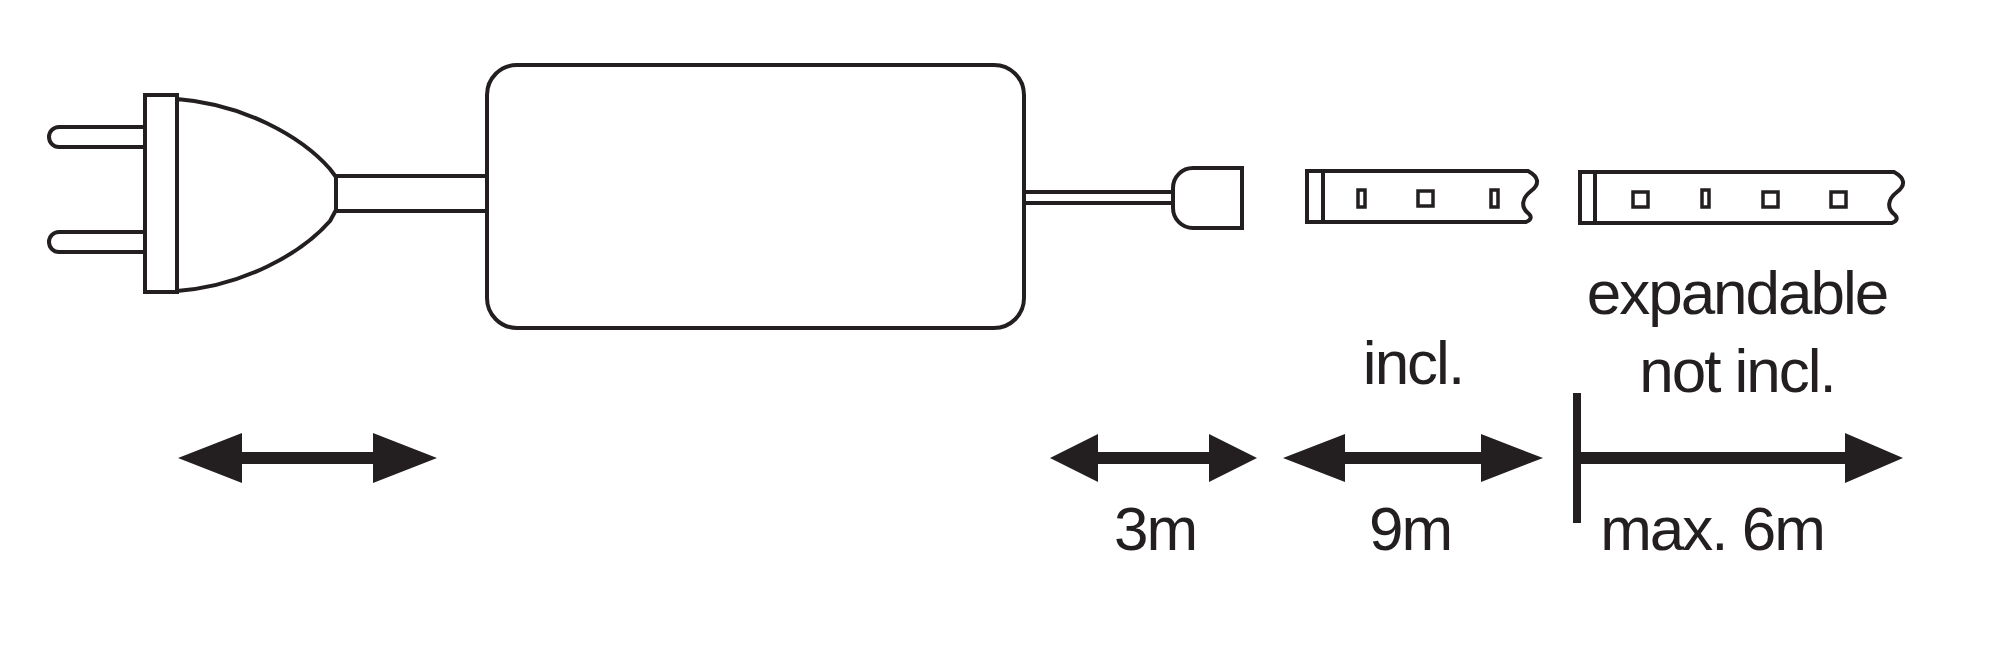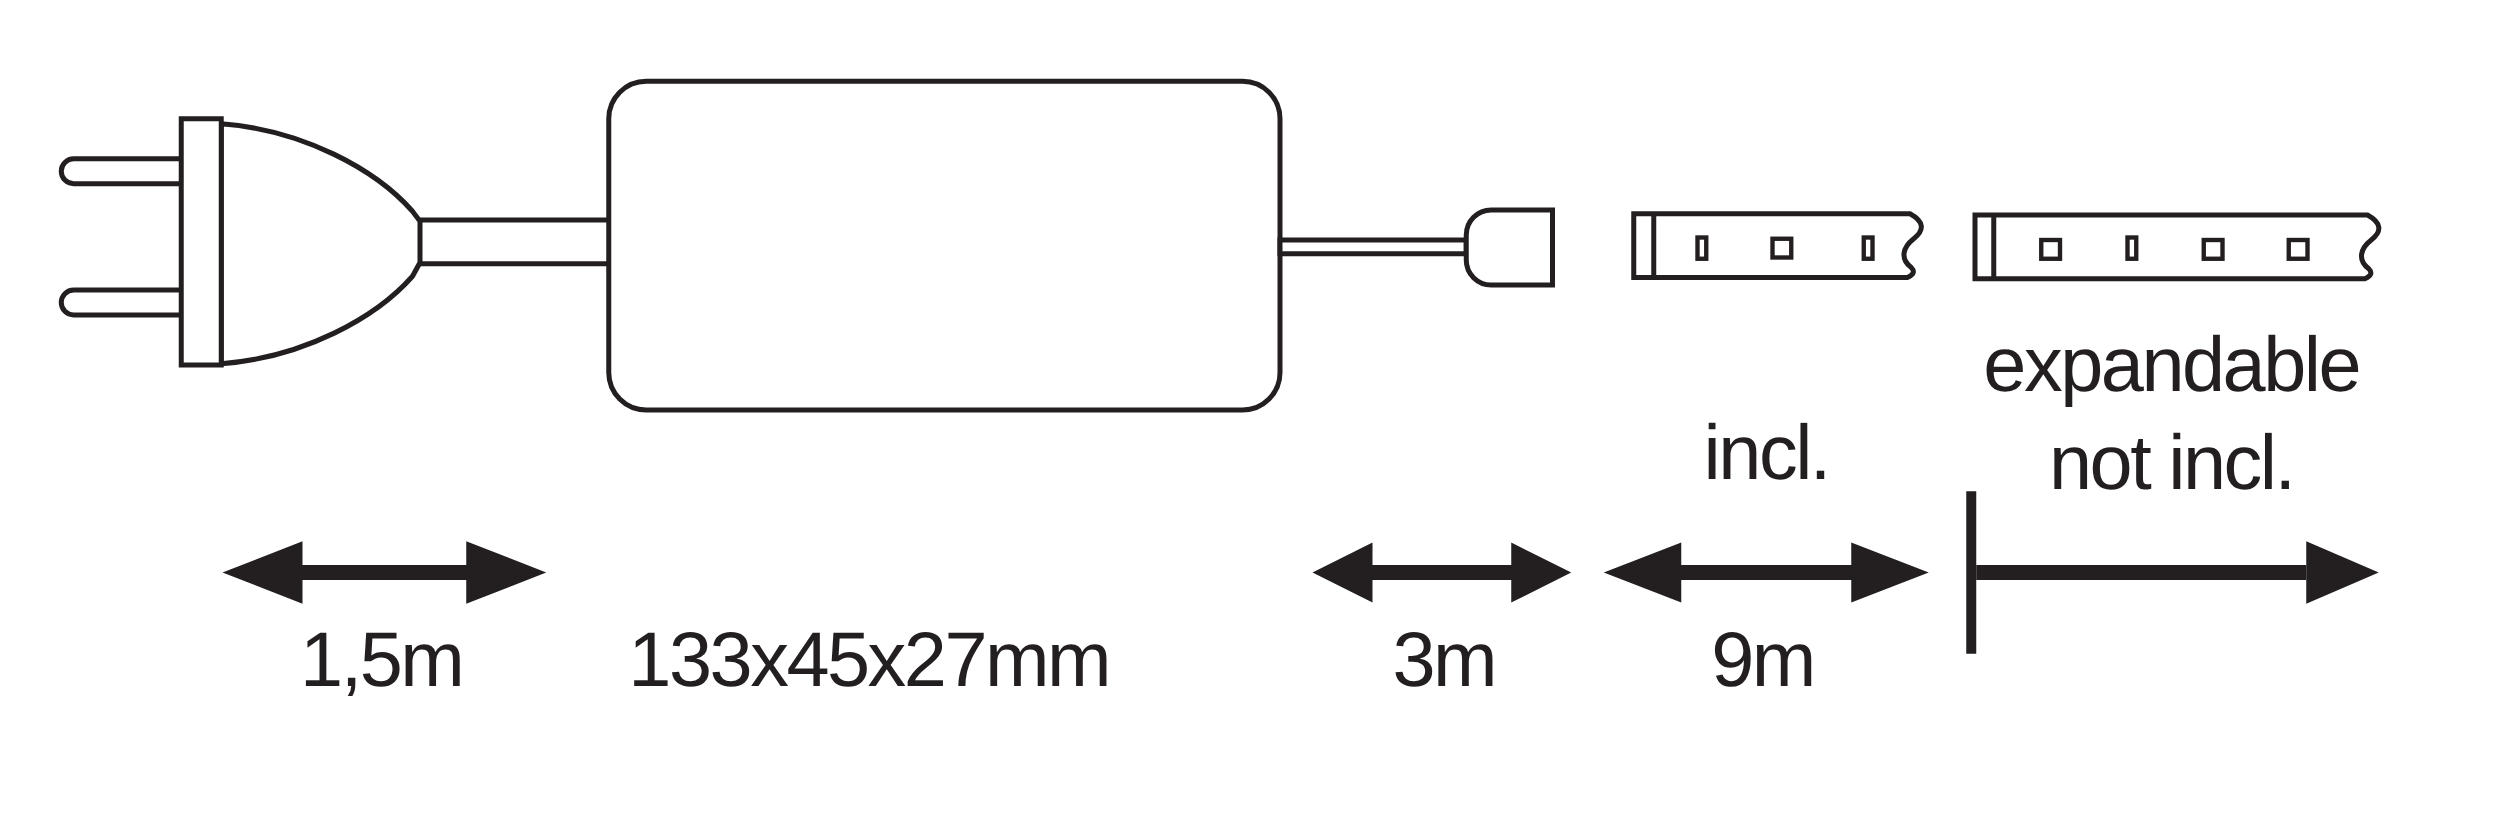--- a/index.html
+++ b/index.html
@@ -72,29 +72,28 @@
     <polygon class="f" points="178,458 242,433 242,452 373,452 373,433 437,458 373,483 373,464 242,464 242,483"></polygon>
     <polygon class="f" points="1050,458 1098,434 1098,452 1209,452 1209,434 1257,458 1209,482 1209,464 1098,464 1098,482"></polygon>
     <polygon class="f" points="1283,458 1345,434 1345,452 1481,452 1481,434 1543,458 1481,482 1481,464 1345,464 1345,482"></polygon>
     <g>
       <rect class="f" x="1573" y="393" width="8" height="130"></rect>
       <rect class="f" x="1581" y="452" width="264" height="12"></rect>
       <polygon class="f" points="1845,433 1903,458 1845,483"></polygon>
     </g>
   </svg>
 
-  <div class="lbl" style="left:305px;  top:498px;">1,5m</div>
 
-  <div class="lbl" style="left:695px;  top:498px;">133x45x27mm</div>
 
   <div class="lbl" style="left:1155px; top:498px;">3m</div>
 
   <div class="lbl" style="left:1410px; top:498px;">9m</div>
 
   <div class="lbl" style="left:1413px; top:332px;">incl.</div>
 
   <div class="lbl lbl-2line" style="left:1737px; top:254px;">
     <div>expandable</div>
     <div>not incl.</div>
   </div>
 
+  <div class="lbl" style="left:1712px; top:498px;">max. 6m</div>
 
 </div>
 
 </body></html>

